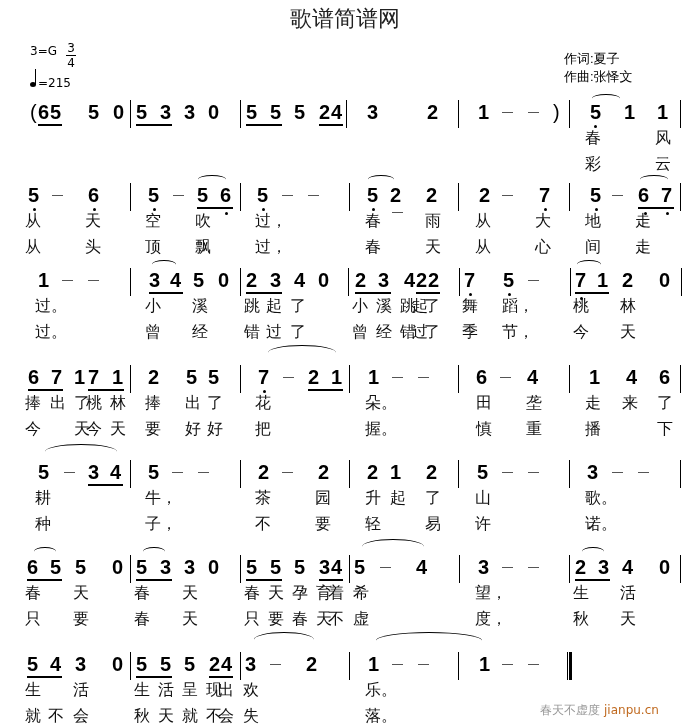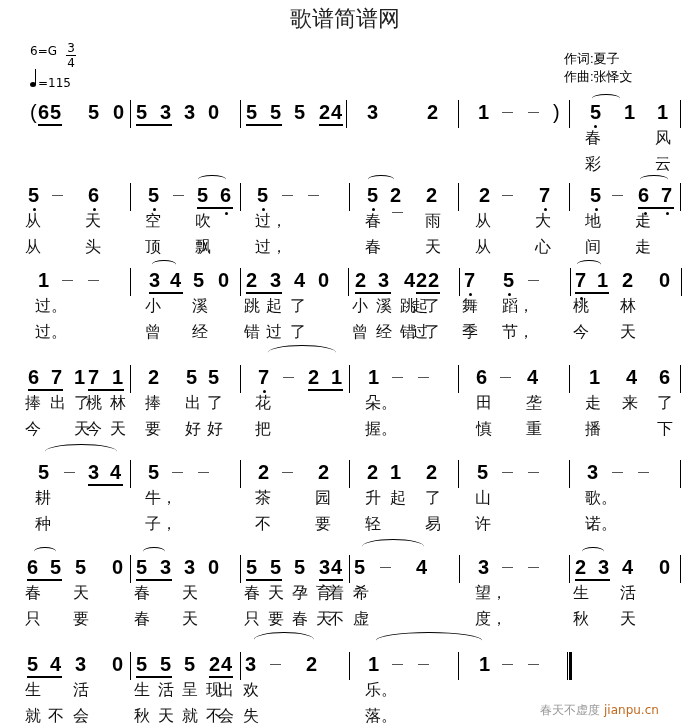--- a/index.html
+++ b/index.html
@@ -24,27 +24,27 @@
   .slur { position: absolute; border-top: 1.3px solid #000; border-radius: 50% 50% 0 0; height: 8px; }
   .paren { position: absolute; font-size: 20px; top: 0; line-height: 24px; }
   .dbar { position: absolute; top: 0; height: 28px; width: 5px; border-left: 1px solid #000; border-right: 3px solid #000; box-sizing: border-box; }
   .watermark { position: absolute; left: 540px; top: 702px; font-size: 12px; color: #999; font-family: "DejaVu Serif", serif; }
   .watermark .en { color: #c06a20; font-family: "DejaVu Sans", sans-serif; margin-left: 4px; }
 </style>
 </head>
 <body>
 
 <div class="title">歌谱简谱网</div>
-<div class="key">6=G</div>
+<div class="key">3=G</div>
 <div class="tsig">
   <div>3</div>
   <div class="line"></div>
   <div>4</div>
 </div>
-<div class="tempo"><span class="note"></span><span>=115</span></div>
+<div class="tempo"><span class="note"></span><span>=215</span></div>
 <div class="credits">
   <div>作词:夏子</div>
   <div>作曲:张怿文</div>
 </div>
 
 <div class="row" style="top:100px">
   <span class="paren" style="left:30px">(</span>
   <span class="n" style="left:38px">6</span>
   <span class="n" style="left:50px">5</span>
   <div class="ul" style="left:38px;width:24px"></div>

